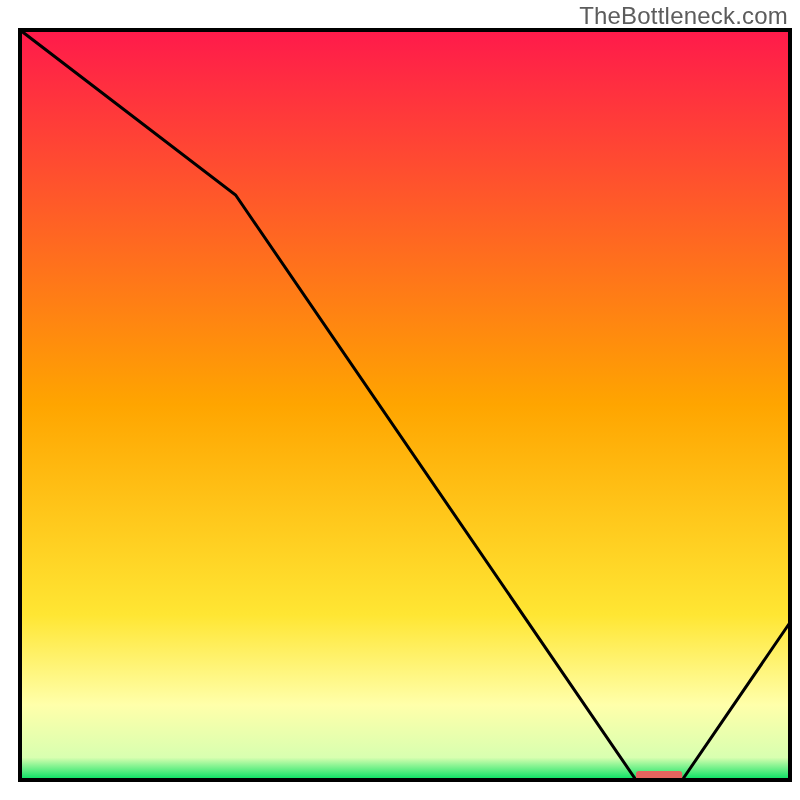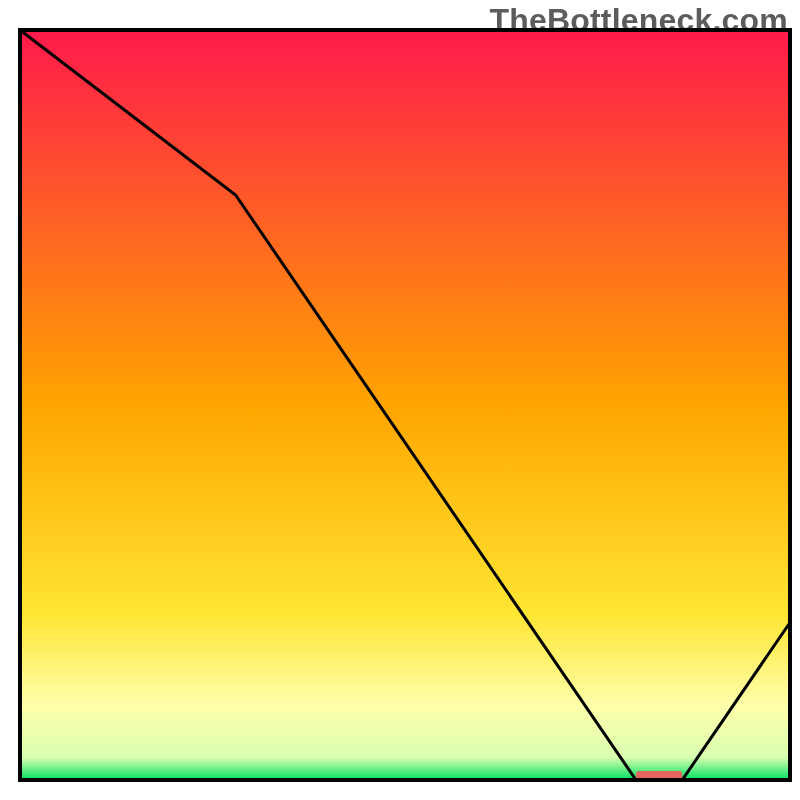--- a/index.html
+++ b/index.html
@@ -12,22 +12,22 @@
   }
   .stage {
     position: relative;
     width: 800px;
     height: 800px;
   }
   .watermark {
     position: absolute;
     top: 2px;
     right: 12px;
-    font-size: 32px;
-    font-weight: 700;
+    font-size: 24px;
+    font-weight: 400;
     color: #5c5c5c;
     letter-spacing: 0.2px;
   }
   svg.chart {
     position: absolute;
     left: 0;
     top: 0;
   }
 </style>
 </head>

